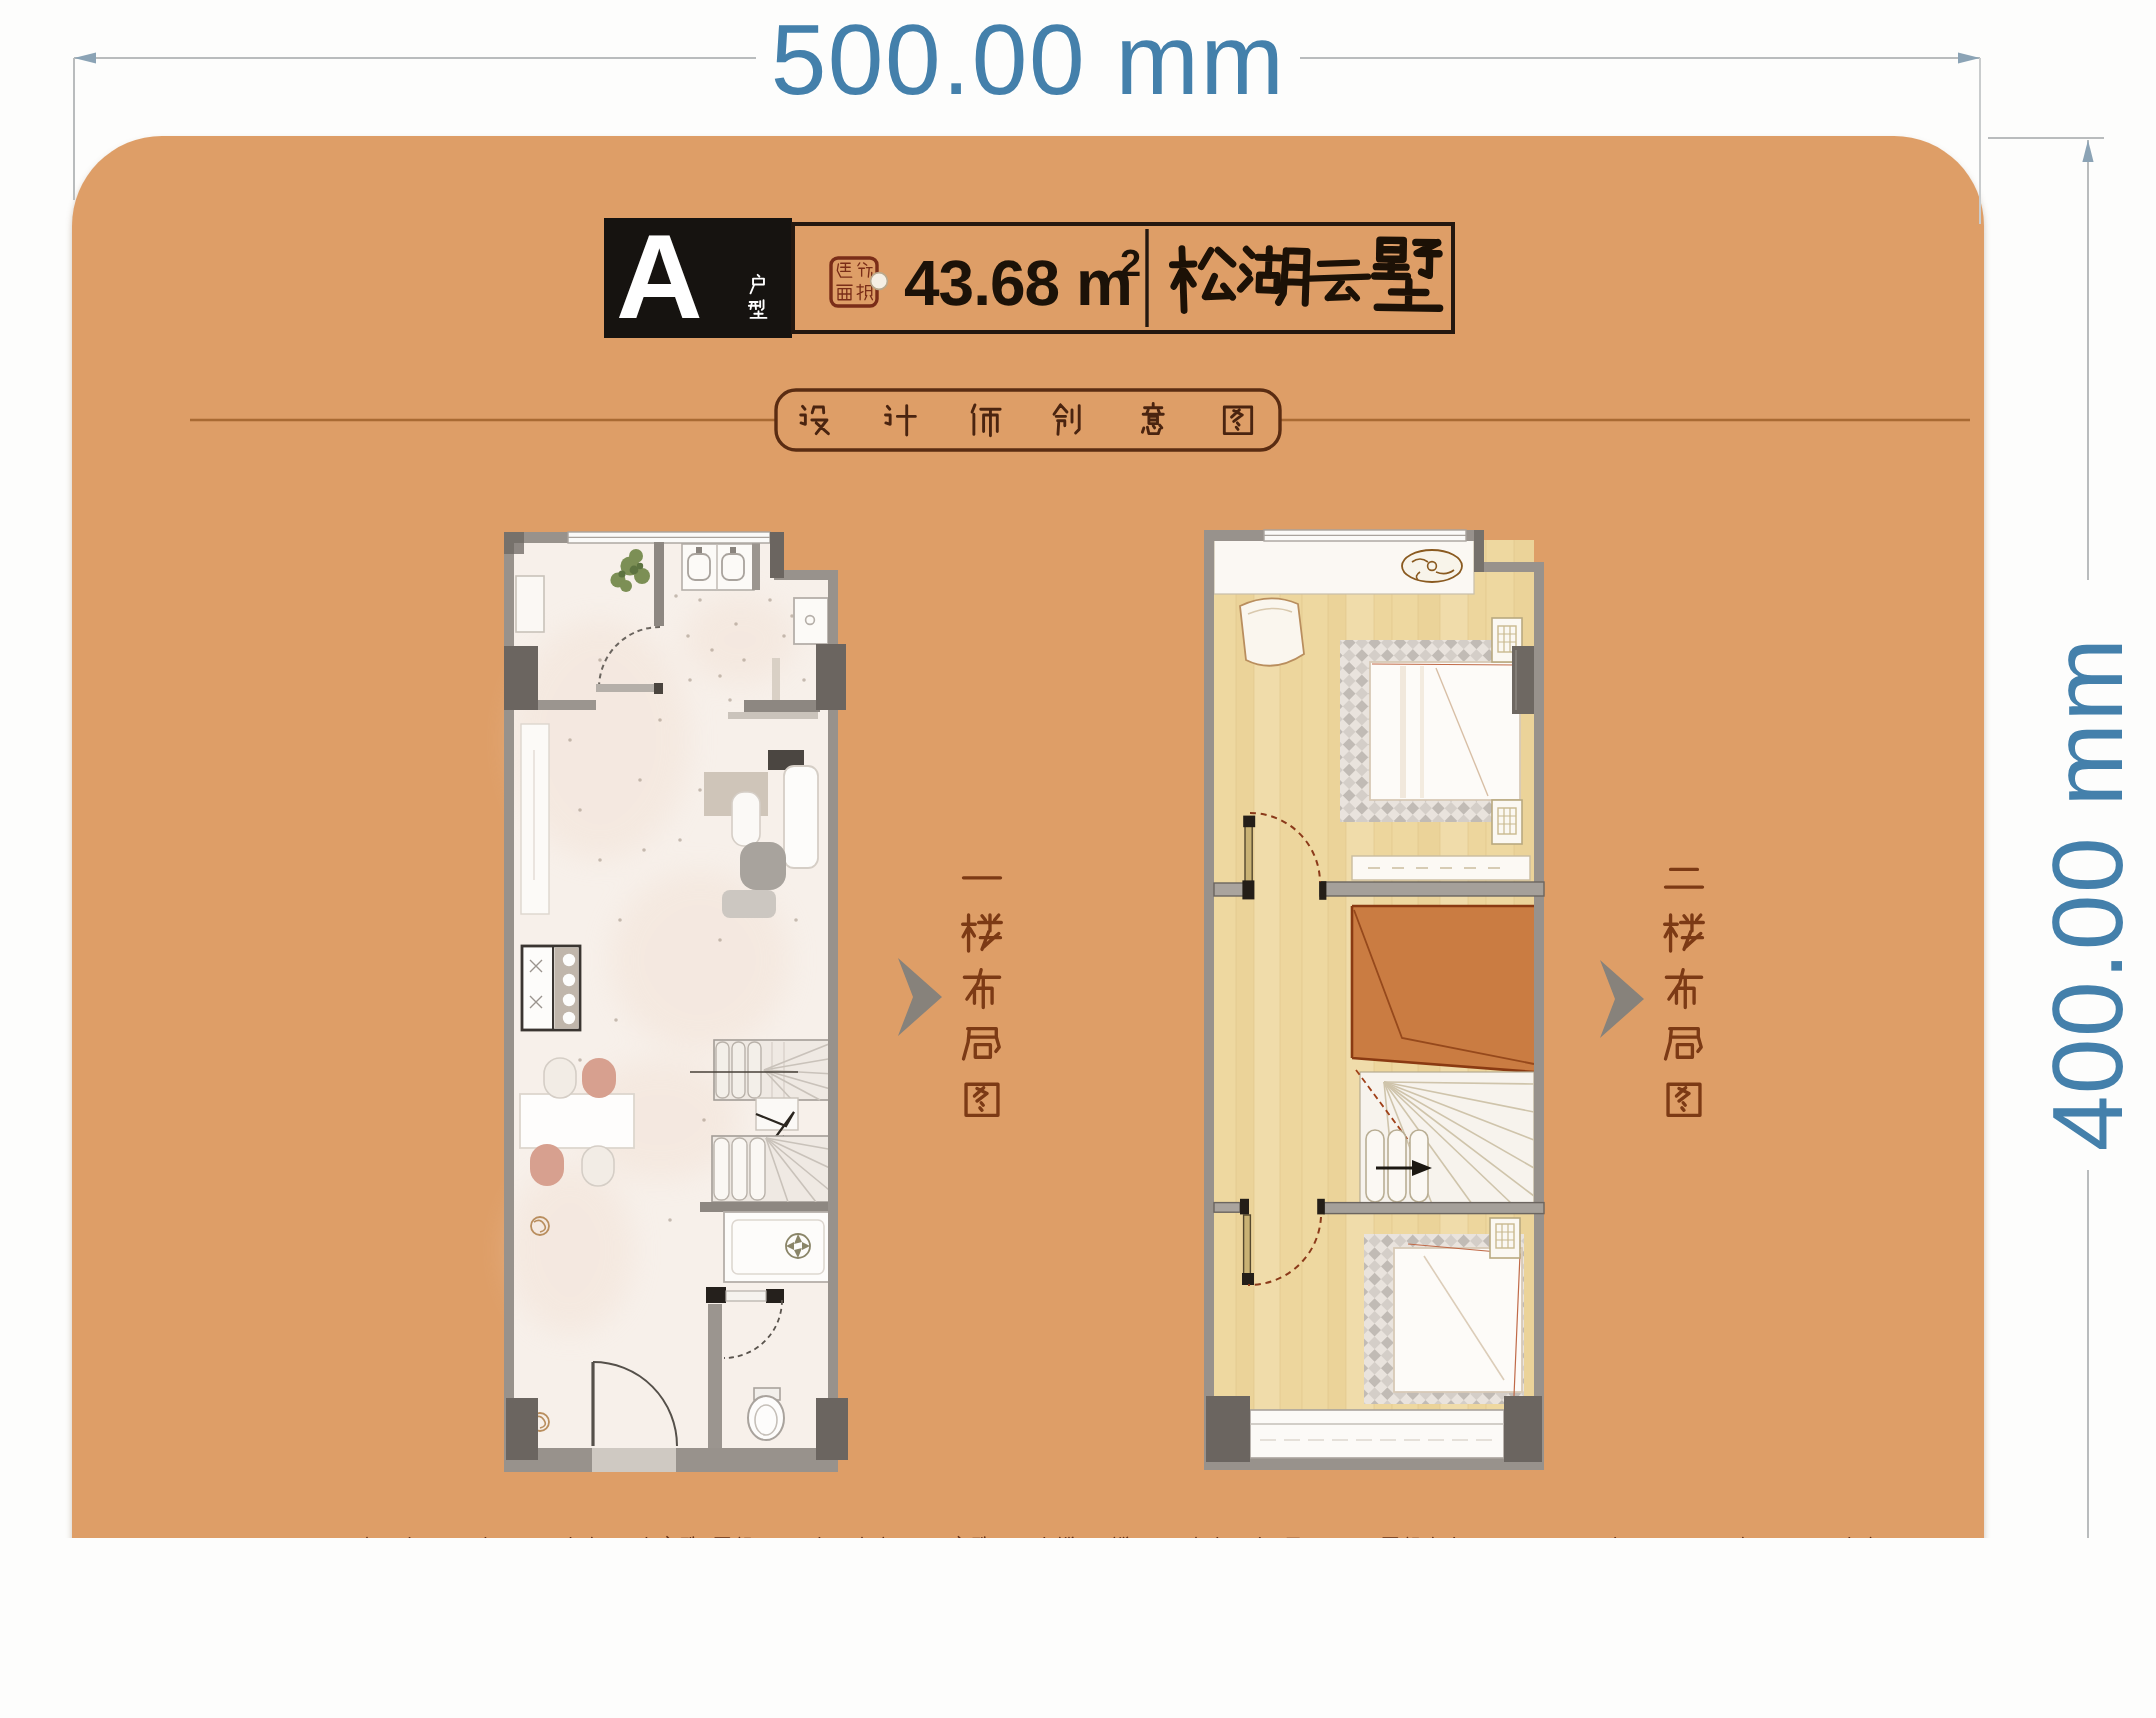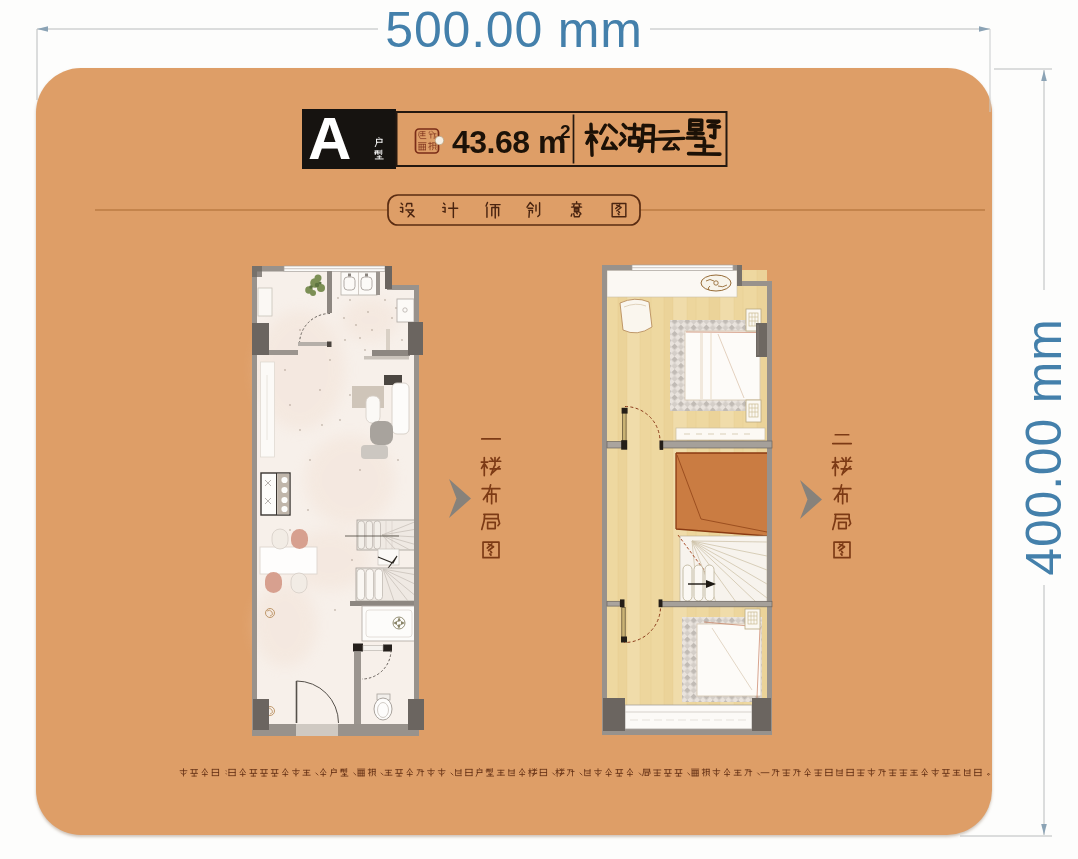--- a/index.html
+++ b/index.html
@@ -1,15 +1,15 @@
 <!DOCTYPE html>
 <html><head><meta charset="utf-8">
 <style>
 html,body{margin:0;padding:0;background:#fdfdfc;}
-#page{position:relative;width:1078px;height:859px;overflow:hidden;}
+#page{position:relative;width:1078px;height:769px;overflow:hidden;}
 </style></head><body>
 <div id="page">
 
 <div style="position:absolute;left:36px;top:68px;width:956px;height:767px;border-radius:45px;background:#de9e67;box-shadow:0 2px 3px rgba(120,90,60,.35);"></div>
 <svg width="1078" height="859" viewBox="0 0 1078 859" style="position:absolute;left:0;top:0">
 <defs>
 <pattern id="quilt" width="9" height="9" patternTransform="rotate(45)" patternUnits="userSpaceOnUse">
 <rect width="9" height="9" fill="#e9e3dd"></rect>
 <rect width="4.5" height="4.5" fill="#c1bbb5"></rect>
 <rect x="4.5" y="4.5" width="4.5" height="4.5" fill="#d4cec8"></rect>

